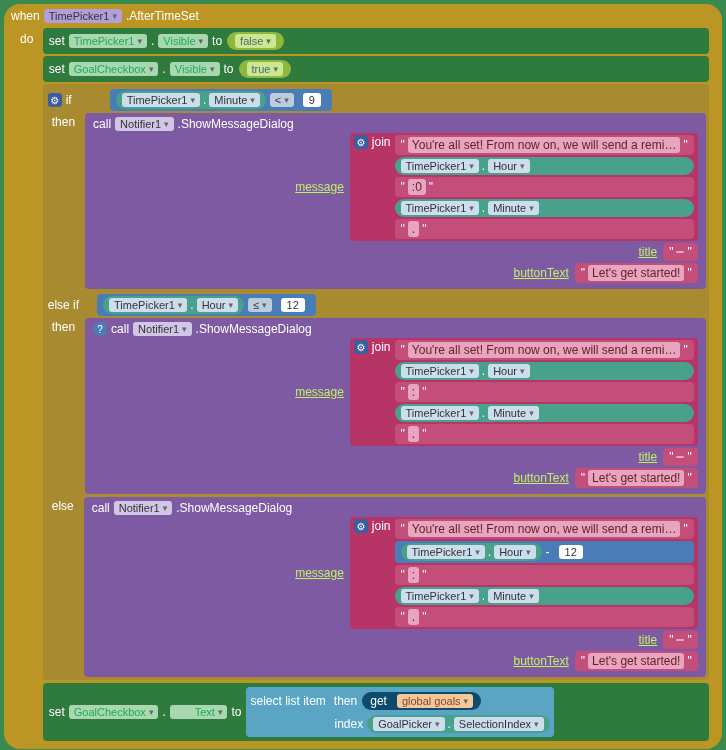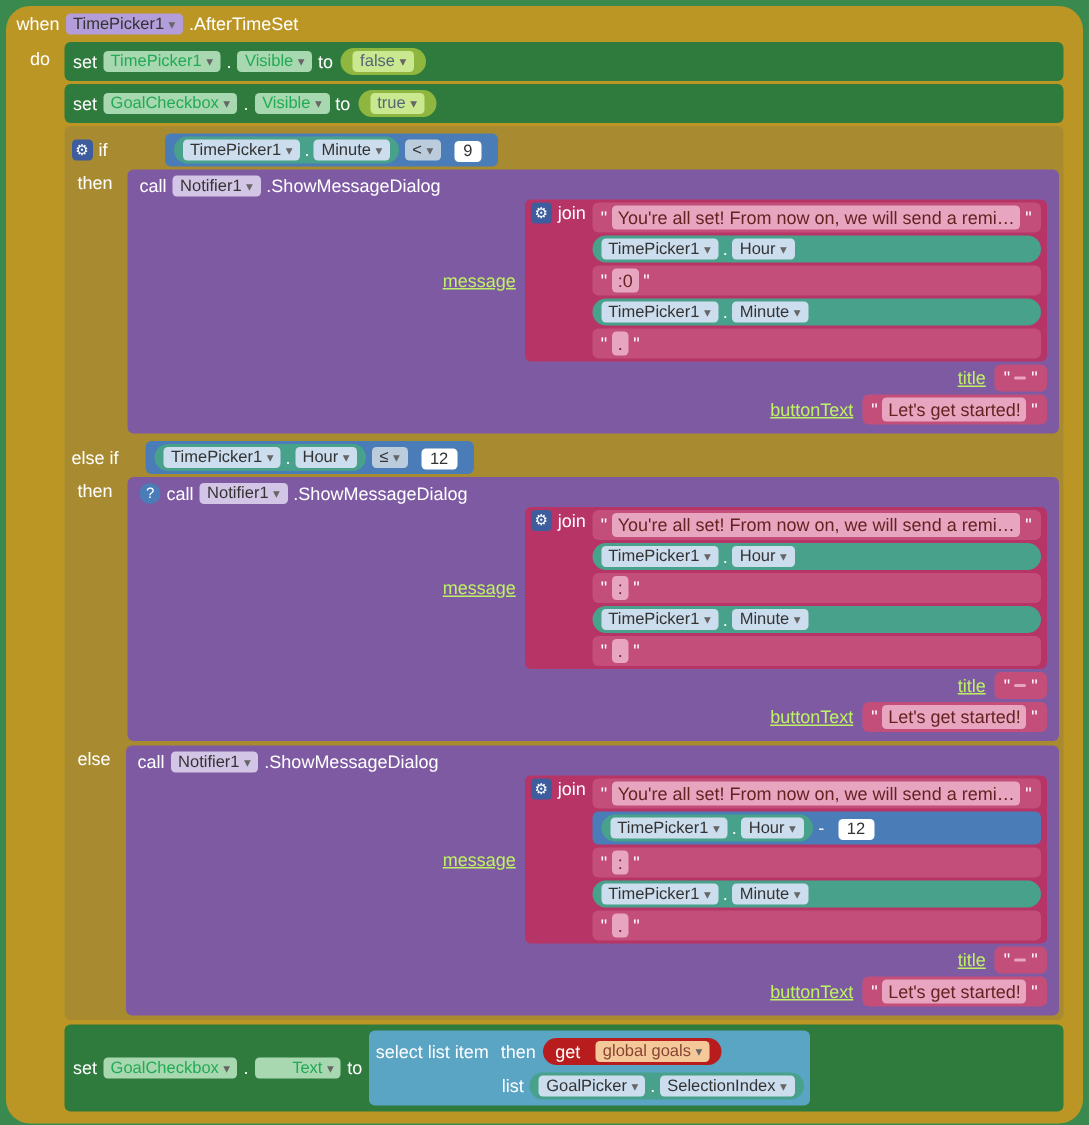--- a/index.html
+++ b/index.html
@@ -12,21 +12,21 @@
     height: 750px;
     padding: 4px;
   }
   .block { border-radius: 4px; padding: 3px 6px; display: inline-flex; align-items: center; gap: 4px; margin: 1px; }
   .dd { background: rgba(255,255,255,0.85); color: #333; border-radius: 3px; padding: 1px 5px; display: inline-flex; align-items: center; gap: 3px; font-size: 11px; }
   .dd::after { content:"▾"; font-size: 9px; color: #666; }
   .kw { color: #fff; font-size: 12px; }
   .teal { background: #48a18a; }
   .olive { background: #8fb73f; }
   .skyblue { background: #5aa4c4; }
-  .orange { background: #b91c1c; color:#fff;gap:10px; }
+  .orange { background: #0c4a6e; color:#fff;gap:10px; }
   .lilac { background: #b39ddb; color:#333; }
 
   .pill { border-radius: 10px; padding: 2px 8px; }
   .statictxt { color:#fff; }
   .whitebox { background:#fff; color:#333; border-radius:3px; padding:1px 6px; font-size:11px;}
   .litepink { background:#e8a5c0; color:#622; border-radius:3px; padding:1px 4px;font-size:12px;}
   .gear { width:14px; height:14px; background:#3d5d9e; border-radius:3px; display:inline-flex; align-items:center; justify-content:center; font-size:10px; color:#fff;}
   .help { width:14px; height:14px; background:#4a7db8; border-radius:50%; display:inline-flex; align-items:center; justify-content:center; font-size:10px; color:#fff;}
 
   .outer-gold {
@@ -322,21 +322,21 @@
         <div class="block skyblue" style="flex-direction:column; align-items:flex-start; padding:4px;">
           <div class="flex-row">
             <span class="kw">select list item</span>
             <span class="kw" style="margin-left:4px">then</span>
             <span class="block orange pill">
               <span class="kw">get</span>
               <span class="dd" style="background:#f5c89a;color:#843;">global goals</span>
             </span>
           </div>
           <div class="flex-row" style="margin-left:84px;">
-            <span class="kw">list</span>
+            <span class="kw">index</span>
             <span class="prop-get">
               <span class="dd" style="background:#cde;">GoalPicker</span>
               <span>.</span>
               <span class="dd" style="background:#cde;">SelectionIndex</span>
             </span>
           </div>
         </div>
       </div>
 
     </div>

